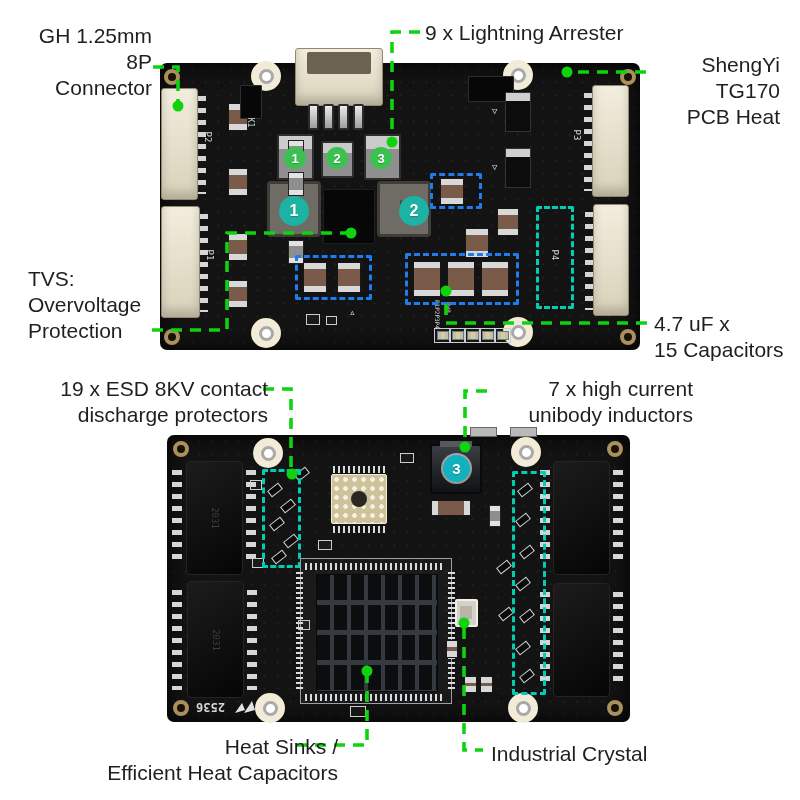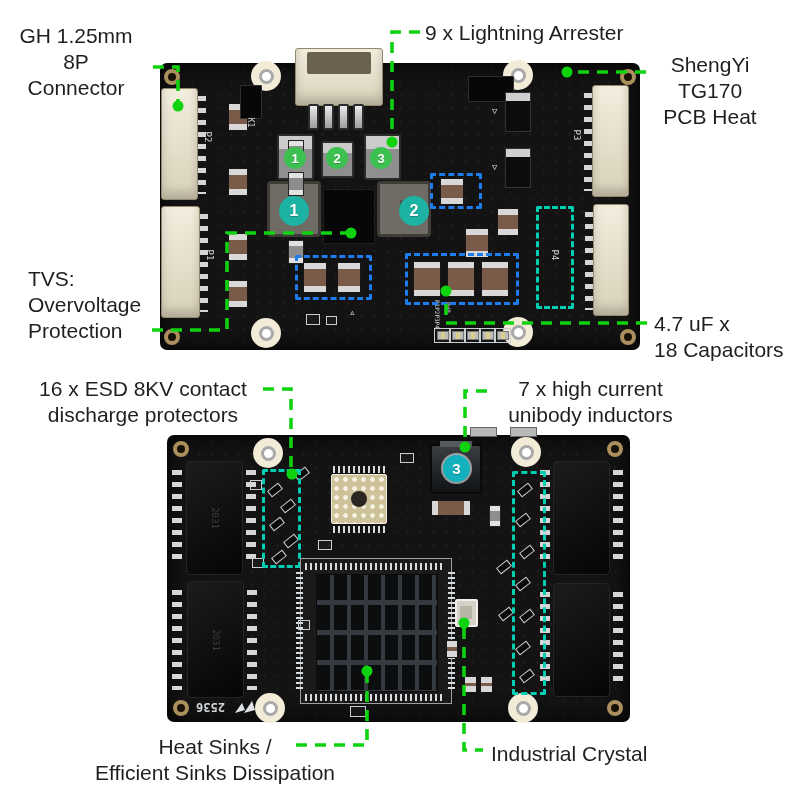--- a/index.html
+++ b/index.html
@@ -1,21 +1,21 @@
 <!DOCTYPE html>
 <html><head>
 <meta charset="utf-8">
 <style>
   html,body{margin:0;padding:0}
   body{width:800px;height:800px;background:#fff;position:relative;overflow:hidden;
        font-family:"Liberation Sans",sans-serif}
   *{box-sizing:border-box}
   .abs{position:absolute}
   .lbl{position:absolute;font-size:21px;line-height:1.24;color:#1f1f1f;white-space:pre-line}
-  .c{text-align:center}
+  .c{text-align:right}
   .board{position:absolute;background:#131313;border-radius:7px;
          background-image:radial-gradient(rgba(255,255,255,.045) 1px,transparent 1.4px);
          background-size:13px 13px;box-shadow:inset 0 0 22px #000}
   .bighole{border-radius:50%;background:#f1ebd8;display:flex;align-items:center;justify-content:center}
   .bighole i{display:block;width:15px;height:15px;border-radius:50%;background:#fff;border:3px solid #a9a9a9}
   .goldhole{width:16px;height:16px;border-radius:50%;background:#171107;border:4px solid #ab8f5c}
   .conn{background:linear-gradient(180deg,#f2eddd,#d8d1ba);border:1px solid #94896c;border-radius:3px;
         box-shadow:inset 0 -7px 10px rgba(0,0,0,.18)}
   .pinsV{background:repeating-linear-gradient(180deg,#d6d6d6 0 5px,rgba(0,0,0,0) 5px 12px)}
   .slot{background:linear-gradient(180deg,#ececec,#9d9d9d);border:2px solid #2b2b2b;border-radius:2px}
@@ -280,20 +280,20 @@
 8P
 Connector</div>
 <div class="lbl" style="left:425px;top:20px">9 x Lightning Arrester</div>
 <div class="lbl c" style="left:640px;top:52px;width:140px">ShengYi
 TG170
 PCB Heat</div>
 <div class="lbl" style="left:28px;top:266px">TVS:
 Overvoltage
 Protection</div>
 <div class="lbl" style="left:654px;top:311px">4.7 uF x
-18 Capacitors</div>
-<div class="lbl c" style="left:18px;top:376px;width:250px">16 x ESD 8KV contact
+15 Capacitors</div>
+<div class="lbl c" style="left:18px;top:376px;width:250px">19 x ESD 8KV contact
 discharge protectors</div>
 <div class="lbl c" style="left:488px;top:376px;width:205px">7 x high current
 unibody inductors</div>
 <div class="lbl c" style="left:92px;top:734px;width:246px">Heat Sinks /
-Efficient Sinks Dissipation</div>
+Efficient Heat Capacitors</div>
 <div class="lbl" style="left:491px;top:741px">Industrial Crystal</div>
 
 </body></html>

